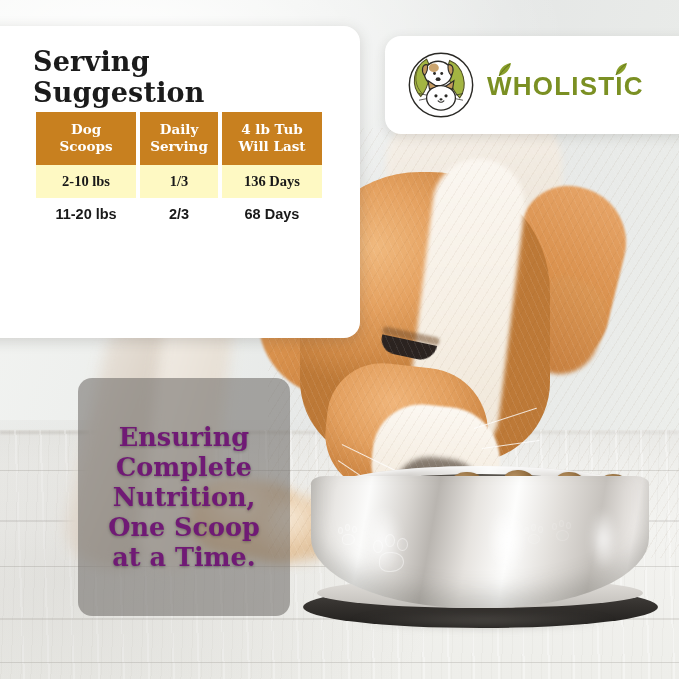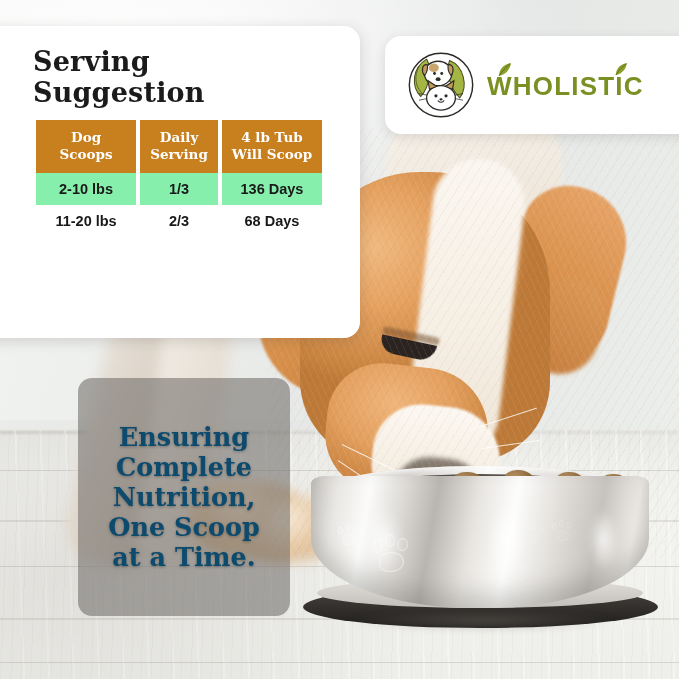--- a/index.html
+++ b/index.html
@@ -228,21 +228,21 @@
     border-radius: 16px;
     box-shadow: 0 3px 14px rgba(60,55,50,.18);
     padding: 16px 34px 12px 66px;
   }
   .card-title {
     font-family: "DejaVu Serif", "Liberation Serif", serif;
     font-weight: 700;
     font-size: 27px;
     letter-spacing: .2px;
     color: #1b1b1b;
-    margin: 4px 0 12px 1px;
+    margin: 4px 0 4px 1px;
   }
   table.serve { width: 100%; border-collapse: separate; border-spacing: 4px 0; table-layout: fixed; }
   table.serve thead th {
     background: #c8801f;
     color: #ffffff;
     font-family: "DejaVu Serif", "Liberation Serif", serif;
     font-weight: 700;
     font-size: 13.5px;
     line-height: 1.25;
     padding: 9px 2px 10px;
@@ -251,21 +251,21 @@
   }
   table.serve tbody td {
     font-family: "Liberation Sans", sans-serif;
     font-weight: 700;
     font-size: 14.5px;
     color: #191919;
     text-align:center;
     padding: 8px 2px;
     background: #ffffff;
   }
-  table.serve tbody tr.alt td { background: #86efac; }
+  table.serve tbody tr.alt td { background: #fef9c3; font-family: Liberation Serif, serif; }
   table.serve col.c1 { width: 36%; }
   table.serve col.c2 { width: 28%; }
   table.serve col.c3 { width: 36%; }
 
   
   .logocard {
     position:absolute; left:385px; top:36px; width:330px; height:98px;
     background:#ffffff;
     border-radius: 16px;
     box-shadow: 0 3px 12px rgba(60,55,50,.14);
@@ -304,21 +304,21 @@
     position:absolute; left:78px; top:378px; width:212px; height:238px;
     background: rgba(108,106,101,.56);
     border-radius: 14px;
     display:flex; align-items:center; justify-content:center;
   }
   .quote p {
     font-family:"DejaVu Serif","Liberation Serif",serif;
     font-weight:700;
     font-size:25.5px;
     line-height:1.18;
-    color:#0c4a6e;
+    color:#701a75;
     text-align:center;
     text-shadow: 0 1px 3px rgba(40,38,34,.40);
     padding: 0 8px;
     white-space: pre-line;
   }
 </style>
 </head>
 <body>
 
 <div id="stage">
@@ -428,21 +428,21 @@
           <th>
             <span>Dog</span><br>
             <span>Scoops</span>
           </th>
           <th>
             <span>Daily</span><br>
             <span>Serving</span>
           </th>
           <th>
             <span>4 lb Tub</span><br>
-            <span>Will Scoop</span>
+            <span>Will Last</span>
           </th>
         </tr>
       </thead>
       <tbody>
         <tr class="alt">
           <td>2-10 lbs</td>
           <td>1/3</td>
           <td>136 Days</td>
         </tr>
         <tr>

